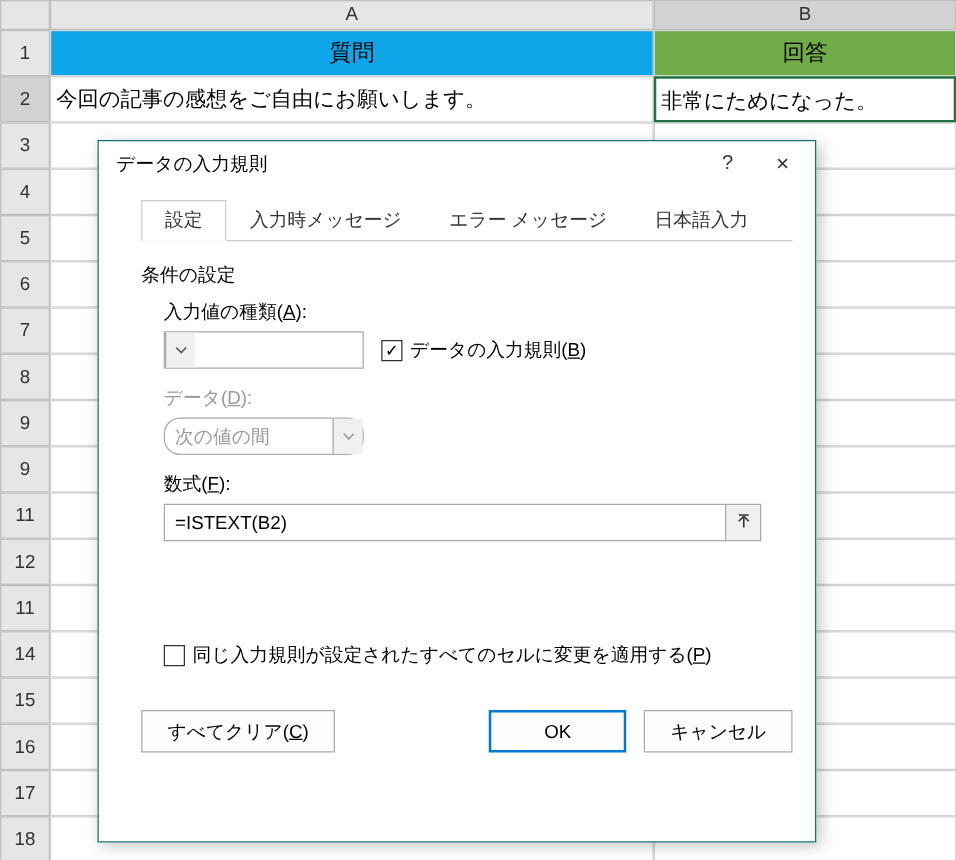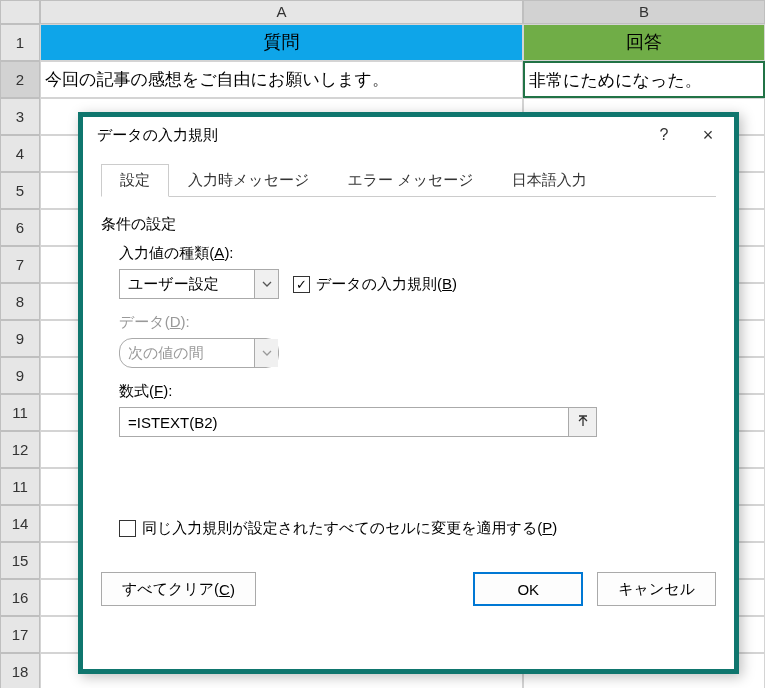--- a/index.html
+++ b/index.html
@@ -52,43 +52,43 @@
     .header-a { background: #0ea5e9; text-align: center; font-size: 18px; }
     .header-b { background: #70ad47; text-align: center; font-size: 18px; }
     .selected-col { background: #d2d2d2; }
     .selected-row { background: #d2d2d2; }
     .selected-cell { border: 2px solid #217346; }
     
     .dialog {
       position: absolute;
       left: 78px;
       top: 112px;
-      width: 661px;
+      width: 575px;
       height: 562px;
       background: #fff;
-      border: 5px solid #0f766e;
+      border: 1px solid #0f766e;
       box-shadow: 3px 3px 12px rgba(0,0,0,0.25);
     }
     .titlebar {
       display: flex;
       align-items: center;
       height: 36px;
       padding: 0 4px 0 14px;
     }
     .title { flex: 1; font-size: 15px; }
     .title-btn {
       width: 44px;
       height: 30px;
       display: flex;
       align-items: center;
       justify-content: center;
       font-size: 16px;
       color: #333;
     }
-    .dialog-body { padding: 10px 18px 18px 18px; }
+    .dialog-body { padding: 10px 18px 18px 18px; margin-left: 16px; }
     .tabs {
       display: flex;
       border-bottom: 1px solid #ccc;
       height: 34px;
     }
     .tab {
       padding: 6px 18px;
       border: 1px solid transparent;
       border-bottom: none;
       font-size: 15px;
@@ -265,21 +265,20 @@
     </div>
 
     <div class="section-label">条件の設定</div>
 
     <div class="field-group">
       <div class="field-label">
         <span>入力値の種類(</span><span class="underline-shortcut">A</span><span>):</span>
       </div>
       <div class="field-row">
         <div class="select">
-          <div class="select-text">ユーザー設定</div>
           <div class="select-arrow">
             <svg class="chev" viewBox="0 0 10 10">
                 <path d="M1 3 L5 7 L9 3" fill="none" stroke="#555" stroke-width="1.3"></path>
               </svg>
           </div>
         </div>
         <div class="checkbox-row">
           <div class="checkbox">✓</div>
           <span>
             <span>データの入力規則(</span><span class="underline-shortcut">B</span><span>)</span>

